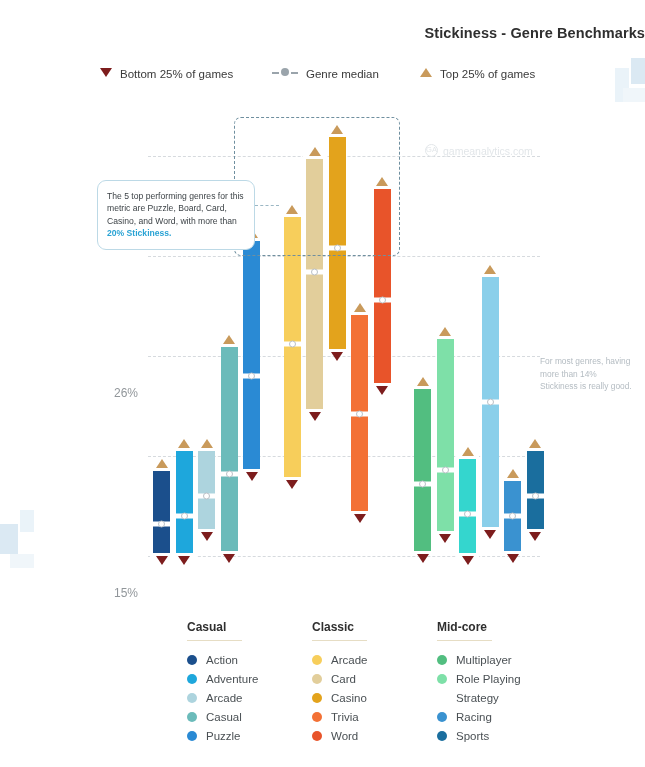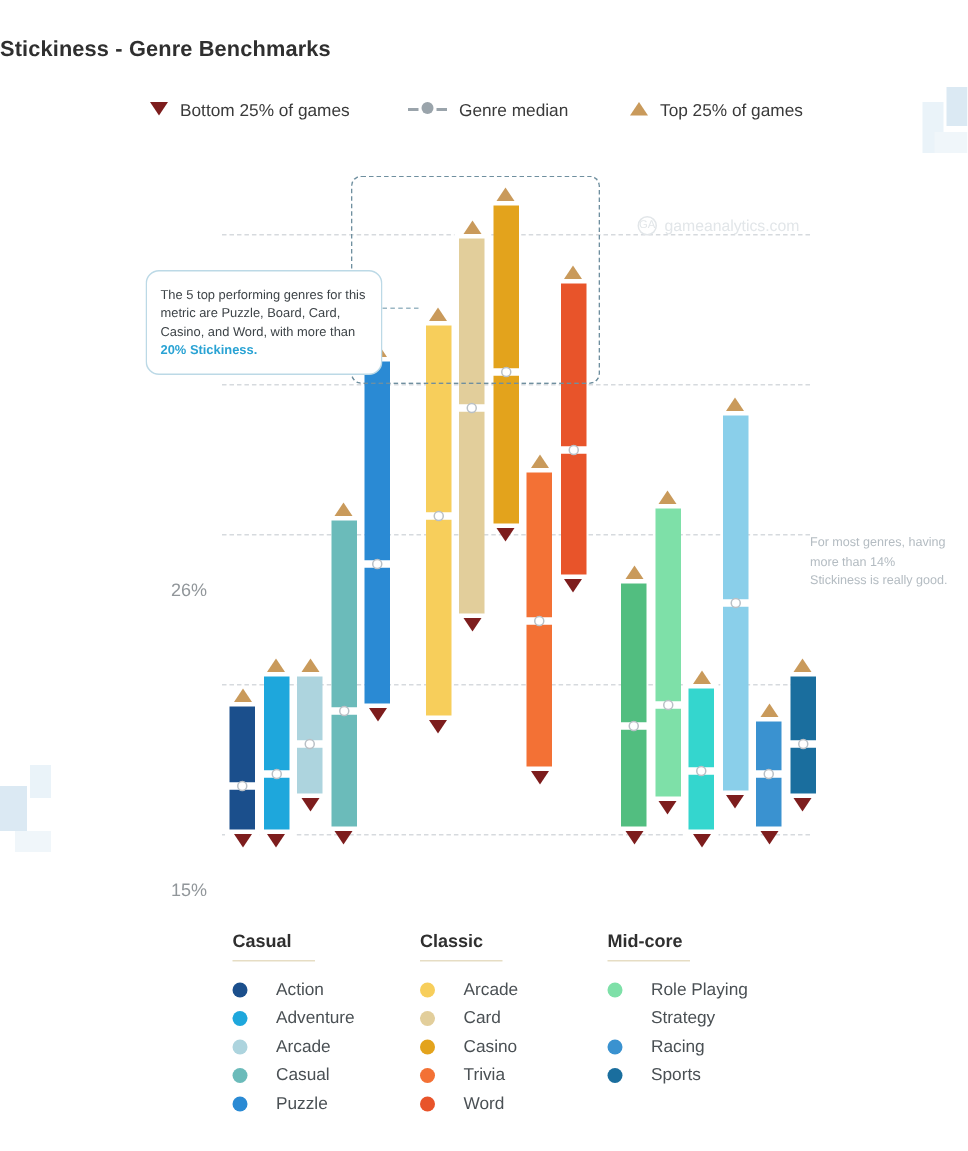--- a/index.html
+++ b/index.html
@@ -22,21 +22,21 @@
   #deco-tr .b2 { right:16px; top:10px; width:14px; height:34px; background:#eaf3f9;}
   #deco-tr .b3 { right:0; top:30px; width:22px; height:14px; background:#f0f6fa;}
 
   #deco-bl { left:0; top:510px; width:46px; height:70px; }
   #deco-bl .b1 { left:0; top:14px; width:18px; height:30px; background:#dbe9f3;}
   #deco-bl .b2 { left:20px; top:0px; width:14px; height:22px; background:#eaf3f9;}
   #deco-bl .b3 { left:10px; top:44px; width:24px; height:14px; background:#f0f6fa;}
 
   #chart-title {
     position:absolute; top:25px; left:0; width:100%;
-    text-align:left; font-size:14.5px; font-weight:bold; color:#2f2f2f;
+    text-align:right; font-size:14.5px; font-weight:bold; color:#2f2f2f;
     letter-spacing:0.1px;
   }
 
   
   #top-legend { position:absolute; top:68px; left:100px; width:460px; height:22px; }
   .tl-item { position:absolute; display:flex; align-items:flex-start; gap:8px;
              font-size:11.5px; color:#3a3a3a; white-space:nowrap; }
   #tl-bottom { left:0px; }
   #tl-median { left:172px; }
   #tl-top    { left:320px; }
@@ -100,27 +100,27 @@
   
   #watermark { position:absolute; z-index:4; left:425px; top:144px;
                display:flex; align-items:center; gap:5px;
                font-size:10.5px; color:#e2e6e9; }
   #watermark .wm-logo { width:13px;height:13px;border-radius:50%;
                border:1.4px solid #e2e6e9; font-size:7.5px; line-height:10px;
                text-align:center; color:#e2e6e9; }
 
   
   #bottom-legend { position:absolute; left:155px; top:620px; width:440px; height:145px; z-index:3;}
-  .lg-col { position:absolute; top:0; width:135px; }
+  .lg-col { position:absolute; top:0; width:135px;margin-left:32px; }
   #lg-col-0 { left:0px; }
   #lg-col-1 { left:125px; }
   #lg-col-2 { left:250px; }
   .lg-title { font-size:12px; font-weight:bold; color:#2f2f2f; padding-bottom:6px; }
   .lg-rule { height:0; border-top:1.4px solid #e6ddc4; width:55px; margin-bottom:9px; }
-  .lg-item { display:flex; align-items:center; gap:19px; height:19px; font-size:11.5px; color:#4a5054; }
+  .lg-item { display:flex; align-items:center; gap:9px; height:19px; font-size:11.5px; color:#4a5054; }
   .lg-dot { width:10px; height:10px; border-radius:50%; flex:0 0 auto; }
 </style>
 </head>
 <body>
 
 <div class="deco" id="deco-tr">
   <span class="b1"></span>
     <span class="b2"></span>
     <span class="b3"></span>
 </div>
@@ -390,20 +390,24 @@
       </div>
       <div class="lg-item">
         <span class="lg-dot" style="background: rgb(232, 84, 42);"></span>
         <span>Word</span>
       </div>
     </div>
     <div class="lg-col" id="lg-col-2">
       <div class="lg-title">Mid-core</div>
       <div class="lg-rule"></div>
       <div class="lg-item">
+        <span class="lg-dot" style="background: rgb(82, 190, 128);"></span>
+        <span>Multiplayer</span>
+      </div>
+      <div class="lg-item">
         <span class="lg-dot" style="background: rgb(126, 224, 168);"></span>
         <span>Role Playing</span>
       </div>
       <div class="lg-item">
         <span class="lg-dot"></span>
         <span>Strategy</span>
       </div>
       <div class="lg-item">
         <span class="lg-dot" style="background: rgb(58, 146, 208);"></span>
         <span>Racing</span>

